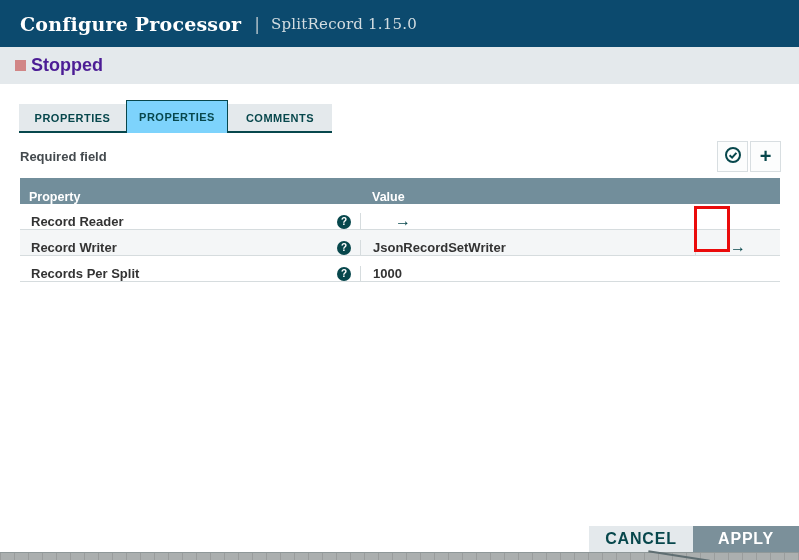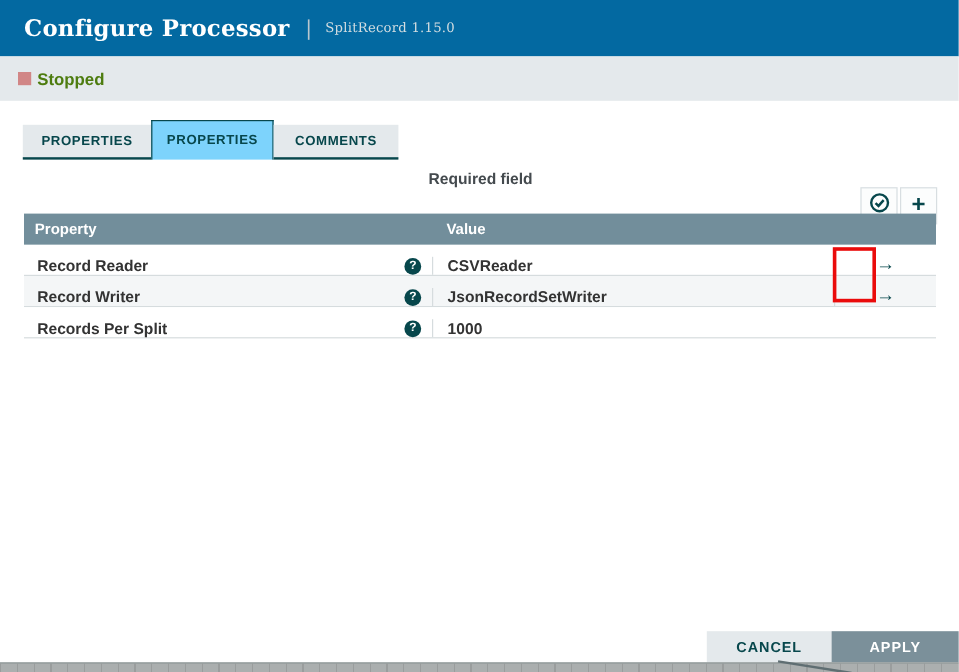--- a/index.html
+++ b/index.html
@@ -5,43 +5,43 @@
   html,body{margin:0;padding:0;}
   body{
     width:799px;height:560px;position:relative;overflow:hidden;
     background:#ffffff;
     font-family:"Liberation Sans", sans-serif;
     -webkit-font-smoothing:antialiased;
   }
   
   .dlg-header{
     position:absolute;top:0;left:0;width:799px;height:47px;
-    background:#0369a1;display:flex;align-items:center;
+    background:#0c4a6e;display:flex;align-items:center;
     padding-left:20px;box-sizing:border-box;
   }
   .dlg-title{
     font-family:"DejaVu Serif", serif;
     font-size:19px;font-weight:bold;color:#ffffff;letter-spacing:.2px;
   }
   .dlg-sep{
     font-family:"DejaVu Serif", serif;
     color:#b9c7ce;font-size:17px;margin:0 11px 0 13px;font-weight:normal;
   }
   .dlg-subtitle{
     font-family:"DejaVu Serif", serif;
-    font-size:11px;color:#d3dde1;letter-spacing:.2px;
+    font-size:15px;color:#d3dde1;letter-spacing:.2px;
   }
   
   .status-bar{
     position:absolute;top:47px;left:0;width:799px;height:37px;
     background:#e4e9ec;display:flex;align-items:center;padding-left:15px;
     box-sizing:border-box;
   }
   .stopped-square{width:11px;height:11px;background:#d18686;margin-right:5px;}
-  .status-label{font-size:14px;font-weight:bold;color:#4d7c0f;}
+  .status-label{font-size:18px;font-weight:bold;color:#4c1d95;}
   
   .tabs{
     position:absolute;top:100px;left:19px;display:flex;align-items:flex-end;
   }
   .tab{
     height:29px;box-sizing:border-box;
     background:#e4e9ec;border-bottom:2px solid #07474c;
     display:flex;align-items:center;justify-content:center;
     font-size:11px;font-weight:bold;letter-spacing:.5px;color:#07474c;
     cursor:pointer;
@@ -50,34 +50,34 @@
   .tab.t1{width:107px;}
   .tab.t2{width:102px;}
   .tab.t3{width:104px;}
   .tab.active{
     height:33px;background:#7dd3fc;
     border:1px solid #07474c;border-bottom:none;
   }
   
   .required-row{
     position:absolute;top:141px;left:20px;width:761px;height:31px;
-    display:flex;align-items:center;flex-direction:column;
+    display:flex;align-items:center;
   }
   .required-label{font-size:13px;font-weight:bold;color:#444a4e;}
   .icon-buttons{margin-left:auto;display:flex;gap:2px;}
   .icon-btn{
     width:31px;height:31px;box-sizing:border-box;
     border:1px solid #d8dee1;background:#fcfdfd;
     display:flex;align-items:center;justify-content:center;cursor:pointer;
   }
   .plus-glyph{font-size:20px;font-weight:bold;color:#07474c;line-height:1;margin-top:-2px;}
   
   .prop-table{position:absolute;top:178px;left:20px;width:760px;}
   .thead{
-    height:26px;background:#728e9b;display:flex;align-items:center;
+    height:26px;background:#728e9b;display:flex;align-items:flex-end;
     color:#ffffff;font-size:12.5px;font-weight:bold;
   }
   .th-property{width:340px;padding-left:9px;box-sizing:border-box;}
   .th-value{width:335px;padding-left:12px;box-sizing:border-box;}
   .trow{
     height:25px;display:flex;align-items:flex-end;
     border-bottom:1px solid #d6dcde;background:#ffffff;
     font-size:13px;font-weight:600;color:#333333;
   }
   .trow.alt{background:#f4f6f7;}
@@ -105,21 +105,21 @@
   
   .annotation-box{
     position:absolute;left:694px;top:206px;width:36px;height:46px;
     border:3px solid #ea0b0b;box-sizing:border-box;pointer-events:none;z-index:20;
   }
   
   .btn{
     position:absolute;top:526px;height:26px;border:none;
     display:flex;align-items:center;justify-content:center;
     font-family:"Liberation Sans", sans-serif;
-    font-size:12px;font-weight:bold;letter-spacing:.8px;cursor:pointer;
+    font-size:16px;font-weight:bold;letter-spacing:.8px;cursor:pointer;
   }
   .btn-cancel{left:589px;width:104px;background:#e4e9ec;color:#07474c;}
   .btn-apply{left:693px;width:106px;background:#7b909a;color:#ffffff;}
   
   .canvas-strip{
     position:absolute;top:552px;left:0;width:799px;height:8px;
     background:#abafaf;border-top:1px solid #8f9899;box-sizing:border-box;
     background-image:repeating-linear-gradient(90deg,
       rgba(0,0,0,0.10) 0 1px, transparent 1px 14px);
   }
@@ -169,23 +169,20 @@
   <div class="thead">
     <div class="th-property">Property</div>
     <div class="th-value">Value</div>
   </div>
 
   <div class="trow">
     <div class="td-property">
       <span>Record Reader</span>
       <span class="help-icon">?</span>
     </div>
-    <div class="td-value">
-      <span>CSVReader</span>
-    </div>
     <div class="td-action">
       <span class="goto-arrow">→</span>
     </div>
   </div>
 
   <div class="trow alt">
     <div class="td-property">
       <span>Record Writer</span>
       <span class="help-icon">?</span>
     </div>

